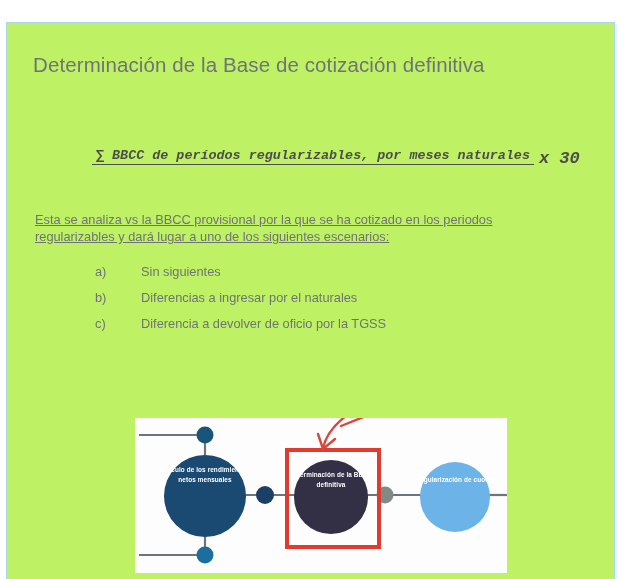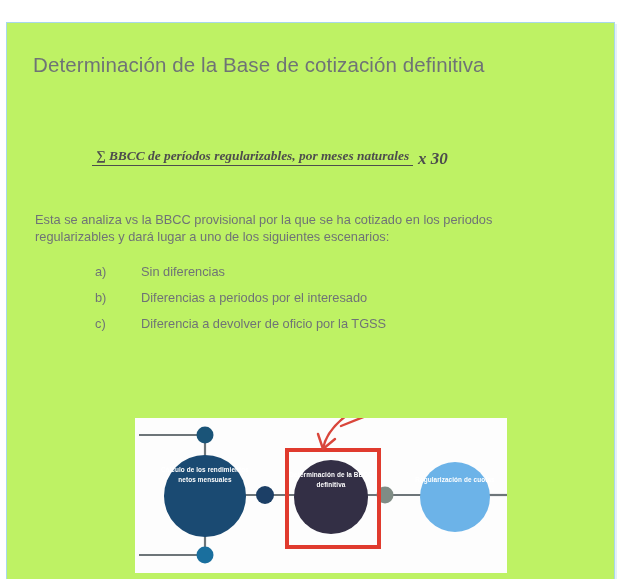--- a/index.html
+++ b/index.html
@@ -35,30 +35,30 @@
     font-weight: 400;
   }
   .body-para {
     position: absolute;
     font-size: 12.8px;
     line-height: 17px;
     color: #6f7376;
     width: 520px;
   }
   .para-1 { left: 28px; top: 73px; }
-  .para-2 { left: 28px; top: 188px; }
+  .para-2 { left: 28px; top: 188px; text-decoration: underline; }
 
   .formula {
     position: absolute;
     left: 85px;
     top: 122px;
     display: flex;
     align-items: center;
     color: #4d4d4d;
-    font-family: Liberation Serif, serif;
+    font-family: Liberation Mono, monospace;
     font-style: italic;
     font-weight: bold;
   }
   .frac {
     display: flex;
     flex-direction: column;
     align-items: center;
   }
   .frac .num {
     font-size: 13.4px;
@@ -139,25 +139,25 @@
       <div class="bar"></div>
     </div>
     <div class="mult">x 30</div>
   </div>
 
   <div class="body-para para-2">Esta se  analiza vs la BBCC provisional por la que se ha cotizado en los periodos regularizables y dará lugar a uno de los siguientes escenarios:</div>
 
   <div class="option-list">
     <div class="option-row">
       <span class="option-marker">a)</span>
-      <span>Sin diferencias</span>
+      <span>Sin siguientes</span>
     </div>
     <div class="option-row">
       <span class="option-marker">b)</span>
-      <span>Diferencias a periodos por el interesado</span>
+      <span>Diferencias a ingresar por el naturales</span>
     </div>
     <div class="option-row">
       <span class="option-marker">c)</span>
       <span>Diferencia a devolver de oficio por la TGSS</span>
     </div>
   </div>
 
   <div class="diagram">
     <svg width="372" height="155" viewBox="0 0 372 155" xmlns="http://www.w3.org/2000/svg">
 

